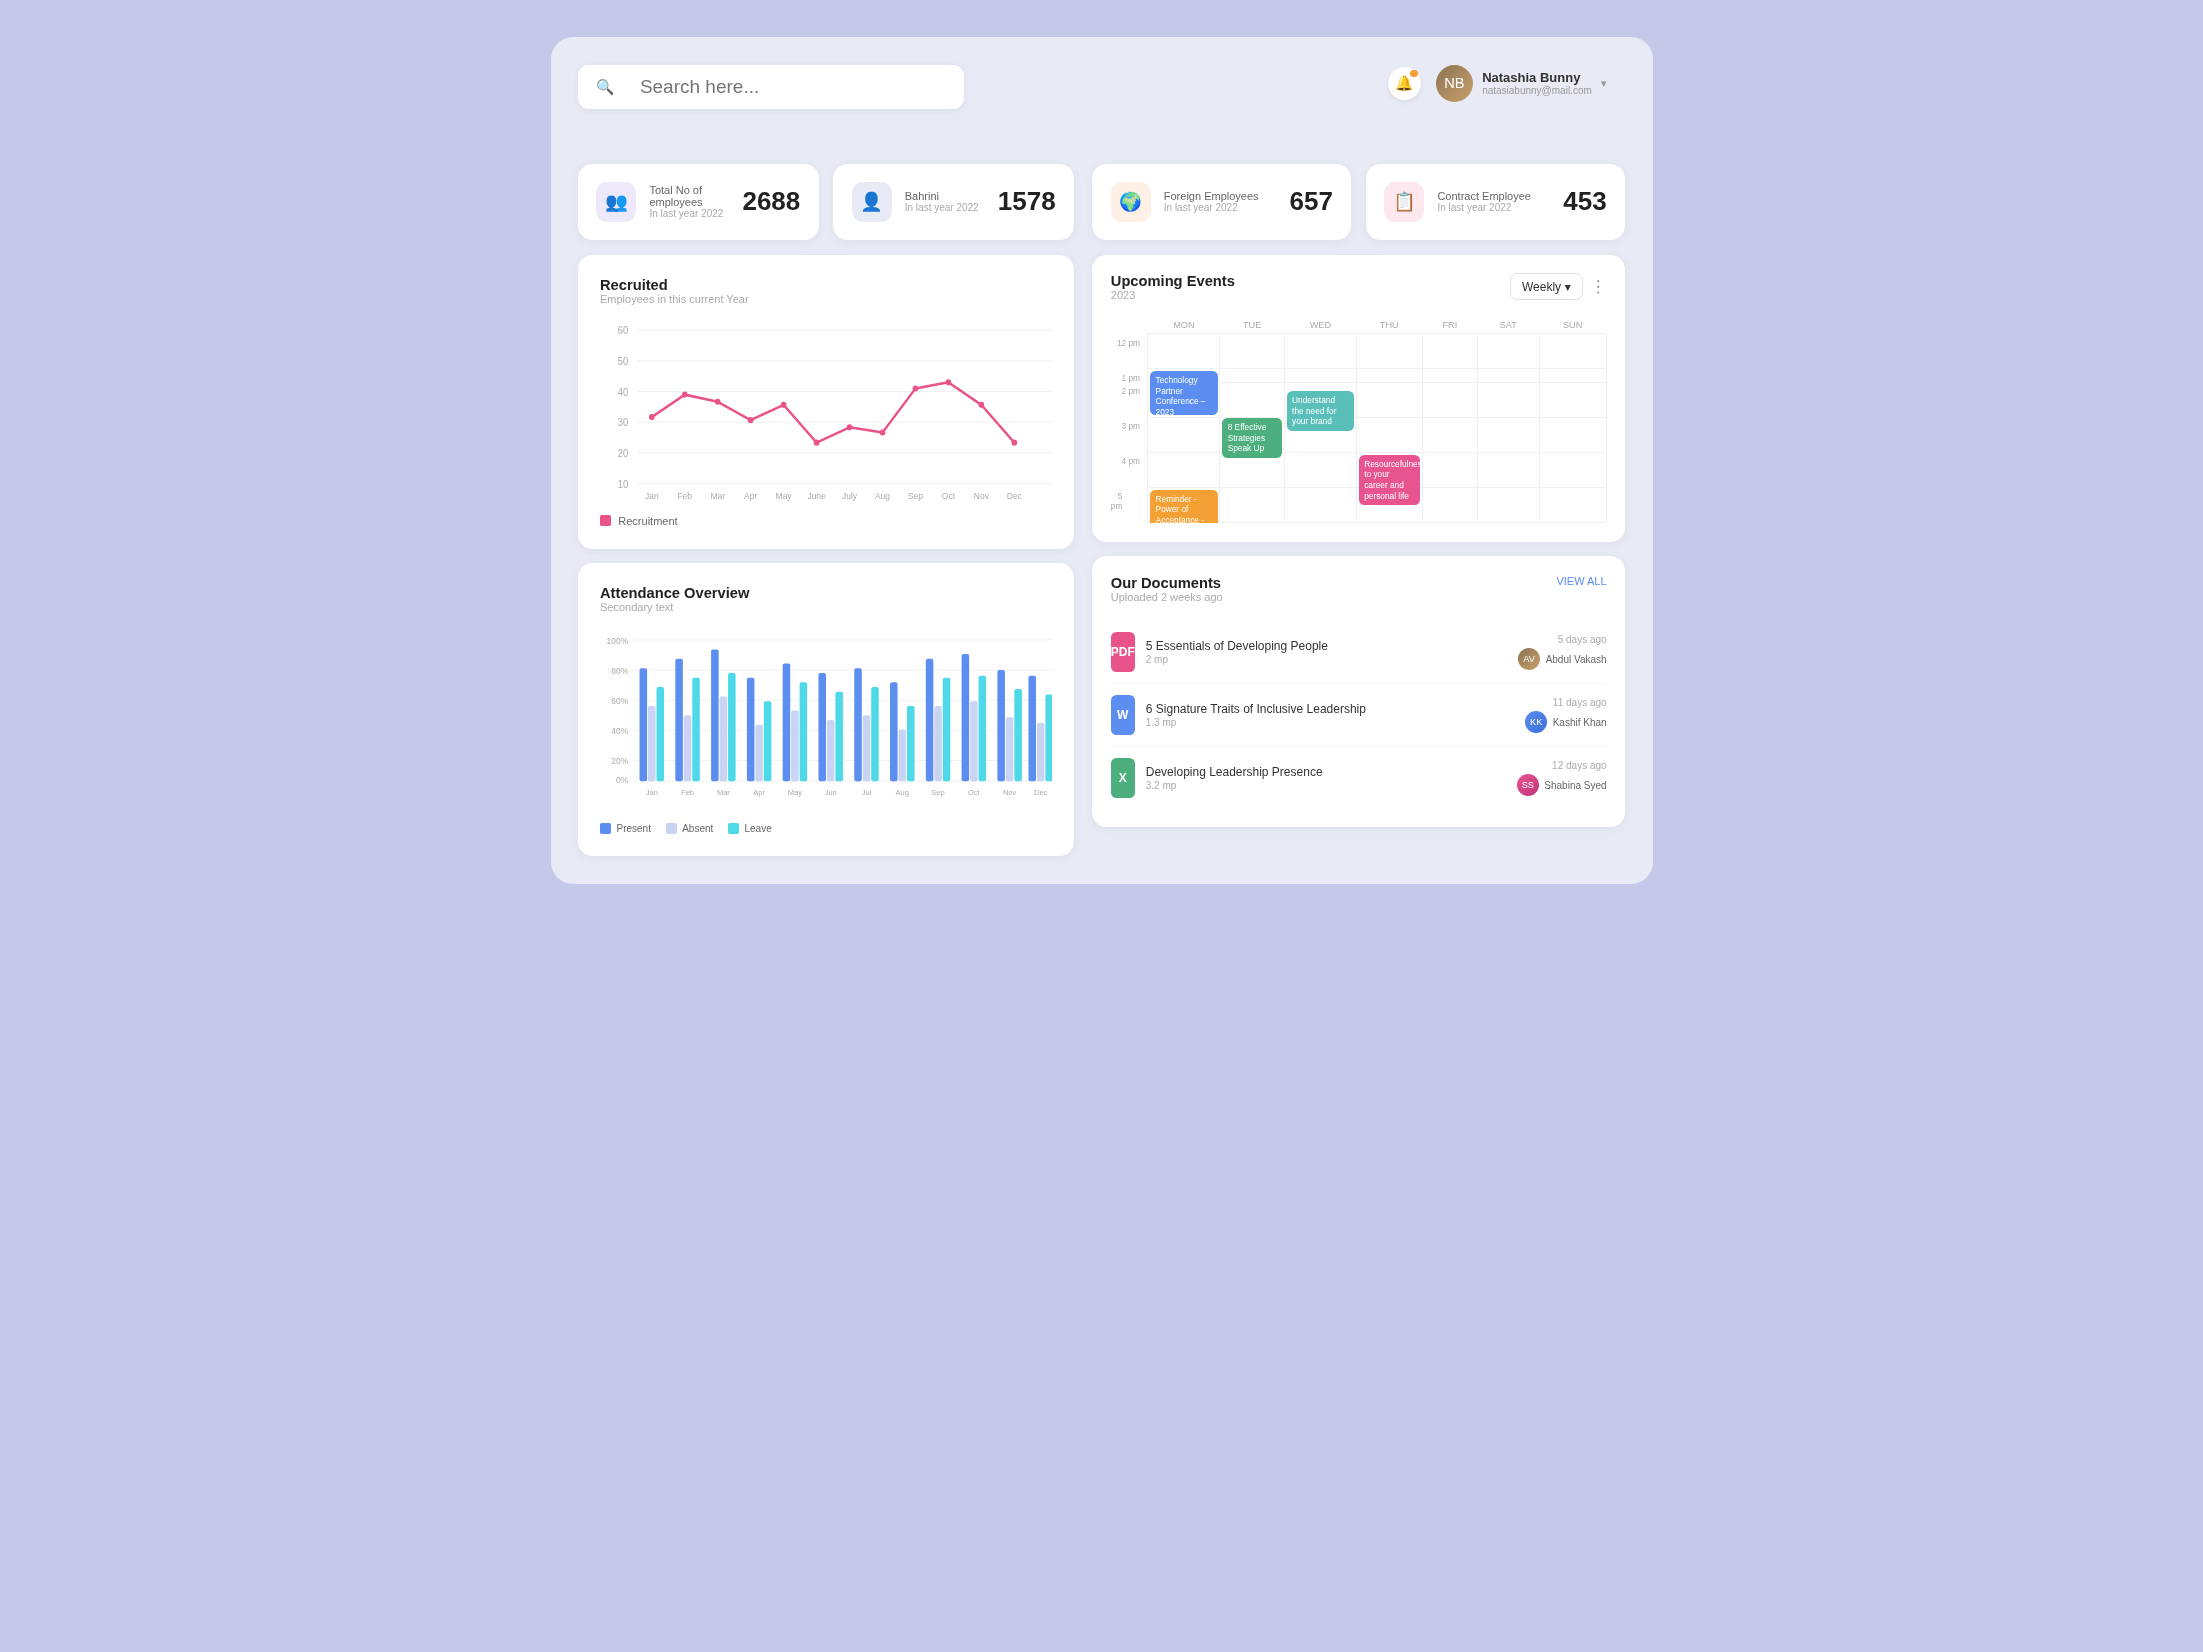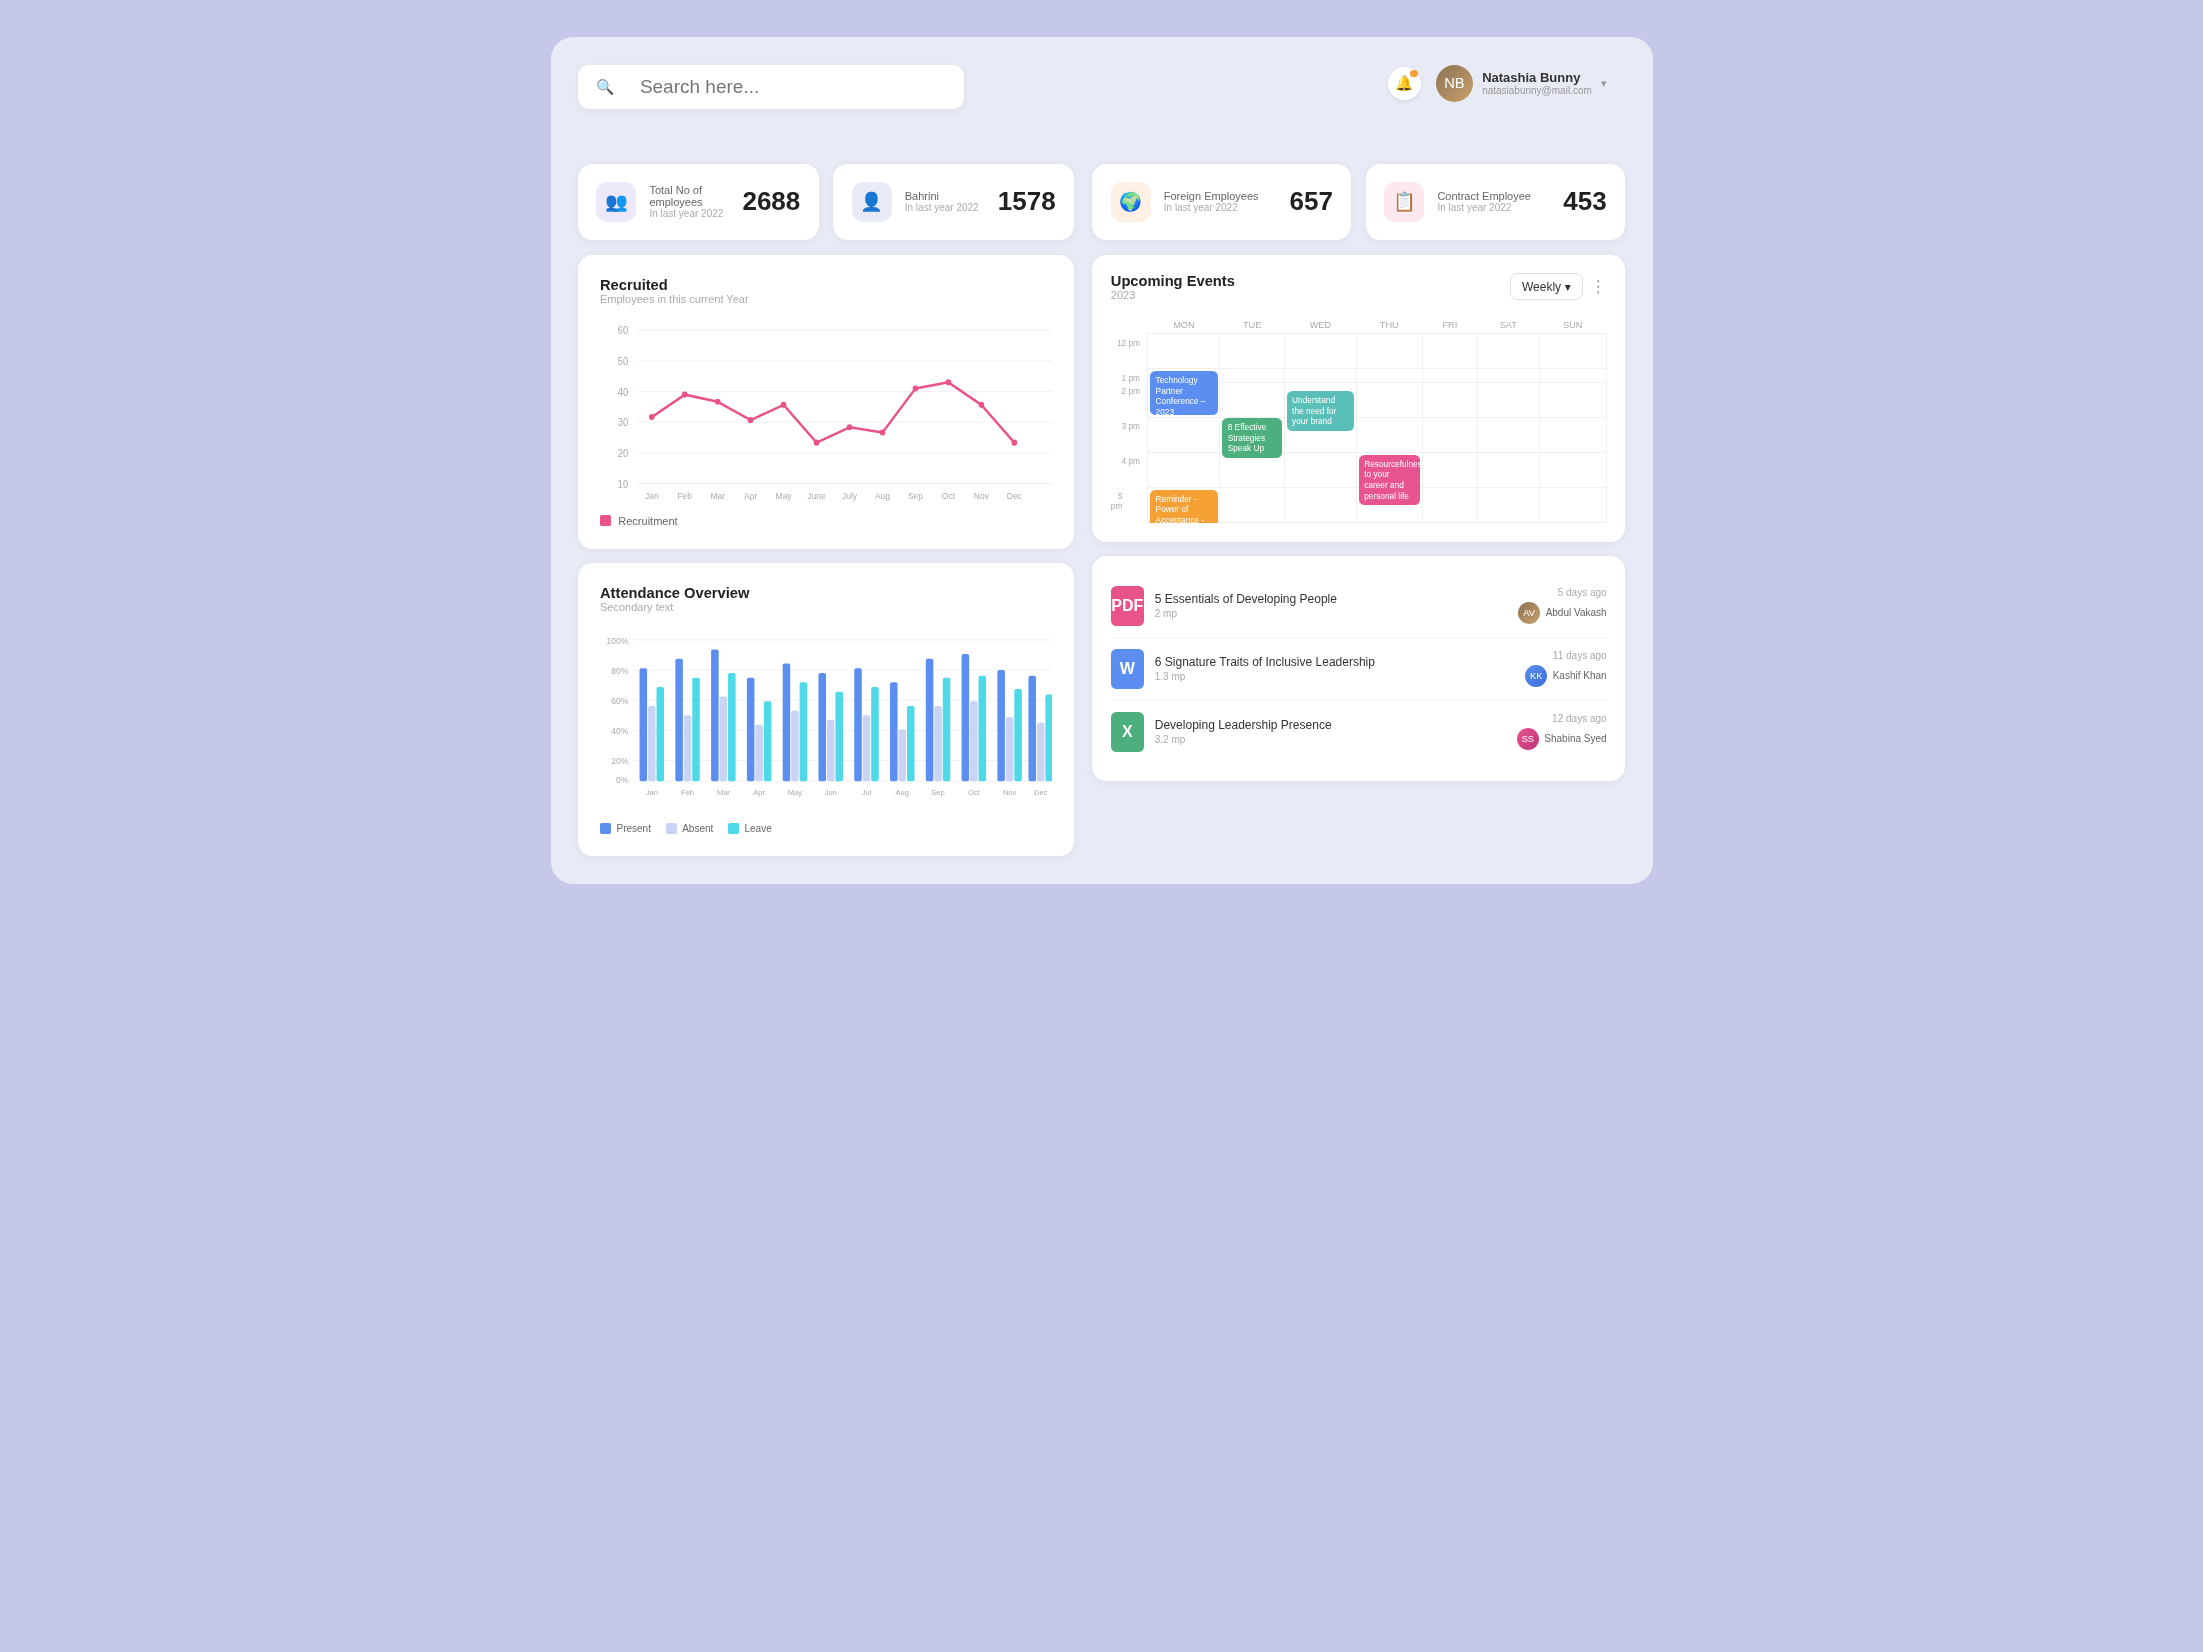--- a/index.html
+++ b/index.html
@@ -222,23 +222,23 @@
     .doc-title { font-size: 14.7px; font-weight: 700; color: #222; }
     .view-all { font-size: 11px; color: #5b8ef0; cursor: pointer; font-weight: 500; }
     .doc-subtitle { font-size: 11px; color: #aaa; margin-bottom: 14.7px; }
 
     .doc-item {
       display: flex; align-items: center; gap: 11px;
       padding: 11px 0; border-bottom: 0.9px solid #f5f5f5;
     }
     .doc-item:last-child { border-bottom: none; }
     .doc-icon {
-      width: 33px; height: 40px; border-radius: 5.5px;
+      width: 24px; height: 40px; border-radius: 5.5px;
       display: flex; align-items: center; justify-content: center;
-      font-size: 16px; font-weight: 700; color: white; flex-shrink: 0;
+      font-size: 12px; font-weight: 700; color: white; flex-shrink: 0;
     }
     .doc-icon.pdf { background: #e8538a; }
     .doc-icon.word { background: #5b8ef0; }
     .doc-icon.excel { background: #4caf7d; }
     .doc-info { flex: 1; }
     .doc-name { font-size: 12px; font-weight: 500; color: #333; }
     .doc-size { font-size: 10px; color: #aaa; margin-top: 1.8px; }
     .doc-meta { text-align: right; }
     .doc-time { font-size: 10px; color: #aaa; display: block; }
     .doc-user { display: flex; align-items: center; gap: 5.5px; margin-top: 3.7px; justify-content: flex-end; }
@@ -577,20 +577,27 @@
                 <td style="border:0.9px solid #f0f0f0;"></td>
                 <td style="border:0.9px solid #f0f0f0;"></td>
                 <td style="border:0.9px solid #f0f0f0;"></td>
               </tr>
             </tbody>
           </table>
         </div>
       </div>
 
       <div class="documents-card">
+        <div class="doc-header">
+          <div>
+            <div class="doc-title">Our Documents</div>
+            <div class="doc-subtitle">Uploaded 2 weeks ago</div>
+          </div>
+          <div class="view-all">VIEW ALL</div>
+        </div>
 
         <div class="doc-item">
           <div class="doc-icon pdf">PDF</div>
           <div class="doc-info">
             <div class="doc-name">5 Essentials of Developing People</div>
             <div class="doc-size">2 mp</div>
           </div>
           <div class="doc-meta">
             <span class="doc-time">5 days ago</span>
             <div class="doc-user">

